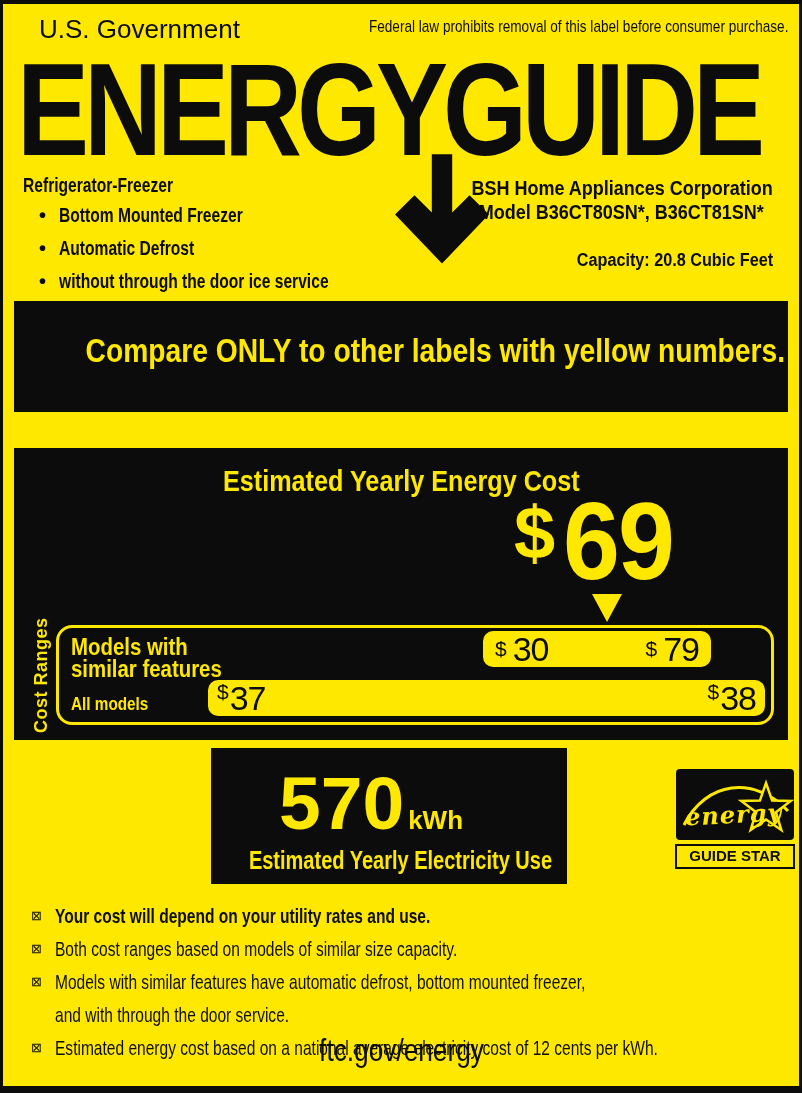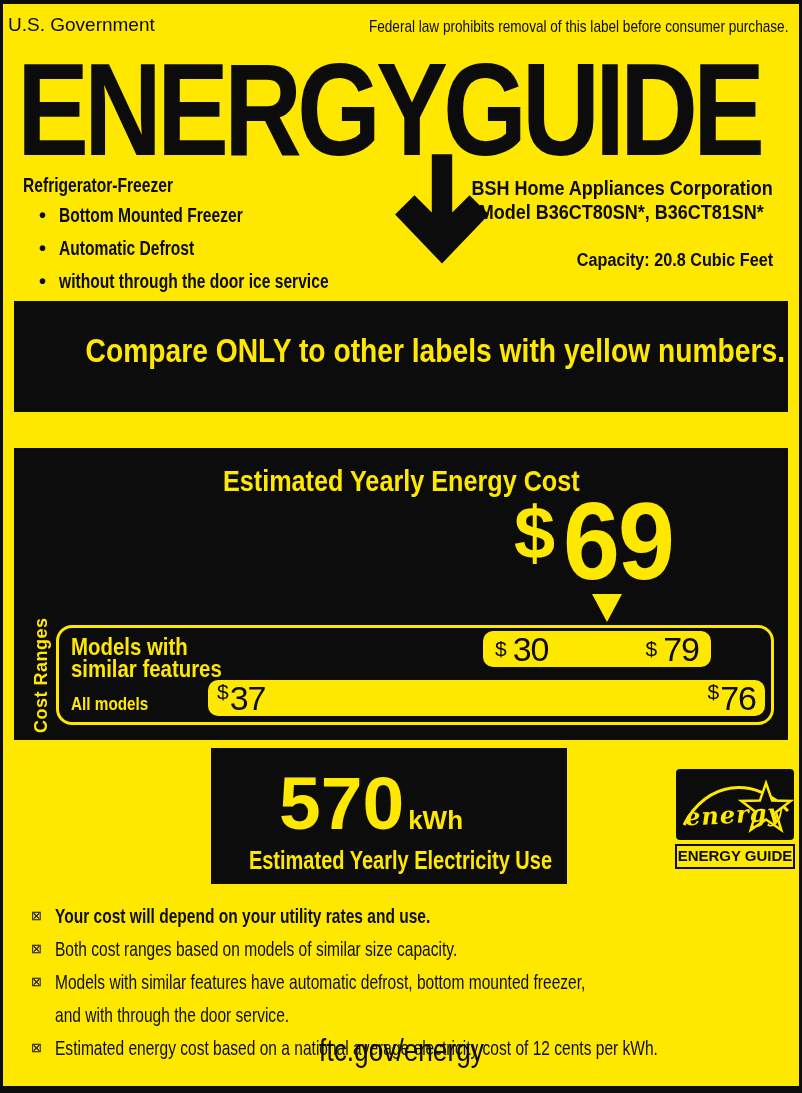--- a/index.html
+++ b/index.html
@@ -12,21 +12,21 @@
     color:var(--black,#0C0C0C);
     overflow:hidden;
   }
   .abs { position:absolute; }
   .cx  { display:inline-block; transform:scaleX(var(--sx,1)); }
   .oxl { transform-origin:0 50%; }
   .oxc { transform-origin:50% 50%; }
   .oxr { transform-origin:100% 50%; }
 
   
-  .gov     { left:5px; top:10px; font-size:19px; white-space:nowrap; }
+  .gov     { left:36px; top:10px; font-size:26px; white-space:nowrap; }
   .federal { right:11px; top:13px; font-size:17px; white-space:nowrap; }
 
   
   .logo {
     left:14px; top:40px; font-size:108px; font-weight:bold; letter-spacing:-5px;
     line-height:1; white-space:nowrap; transform:scaleY(1.22); transform-origin:top left;
   }
   .logo-arrow { left:388px; top:150px; }
 
   
@@ -154,21 +154,21 @@
           </span>
       </div>
       <div class="row2-label"><span class="cx oxl" style="--sx:.85">All models</span></div>
       <div class="bar bar2">
         <span class="amt">
             <span class="cur">$</span>
             <span class="val">37</span>
           </span>
         <span class="amt">
             <span class="cur">$</span>
-            <span class="val">76</span>
+            <span class="val">38</span>
           </span>
       </div>
     </div>
   </div>
 
   <div class="abs use-box">
     <div class="use-num-row">
       <span class="use-num">570</span><span class="use-unit">kWh</span>
     </div>
     <div class="use-caption"><span class="cx oxc" style="--sx:.8">Estimated Yearly Electricity Use</span></div>
@@ -176,21 +176,21 @@
 
   <div class="abs estar-box">
     <svg width="118" height="71" viewBox="0 0 118 71">
       <path d="M8 56 C30 12, 78 6, 112 42" stroke="#FFE800" stroke-width="3" fill="none"></path>
       <g transform="translate(90,40)">
         <polygon points="0,-26 6.1,-8.4 24.7,-8 9.9,3.2 15.3,21 0,10.4 -15.3,21 -9.9,3.2 -24.7,-8 -6.1,-8.4" fill="#0C0C0C" stroke="#FFE800" stroke-width="2.5"></polygon>
       </g>
     </svg>
     <span class="estar-script">energy</span>
   </div>
-  <div class="abs estar-band">ENERGY GUIDE</div>
+  <div class="abs estar-band">GUIDE STAR</div>
 
   <div class="abs footnotes">
     <div class="fn-row">
       <span class="fn-bullet">⊠</span>
       <span class="fn-bold cx oxl" style="--sx:.74">Your cost will depend on your utility rates and use.</span>
     </div>
     <div class="fn-row">
       <span class="fn-bullet">⊠</span>
       <span class="cx oxl" style="--sx:.74">Both cost ranges based on models of similar size capacity.</span>
     </div>

